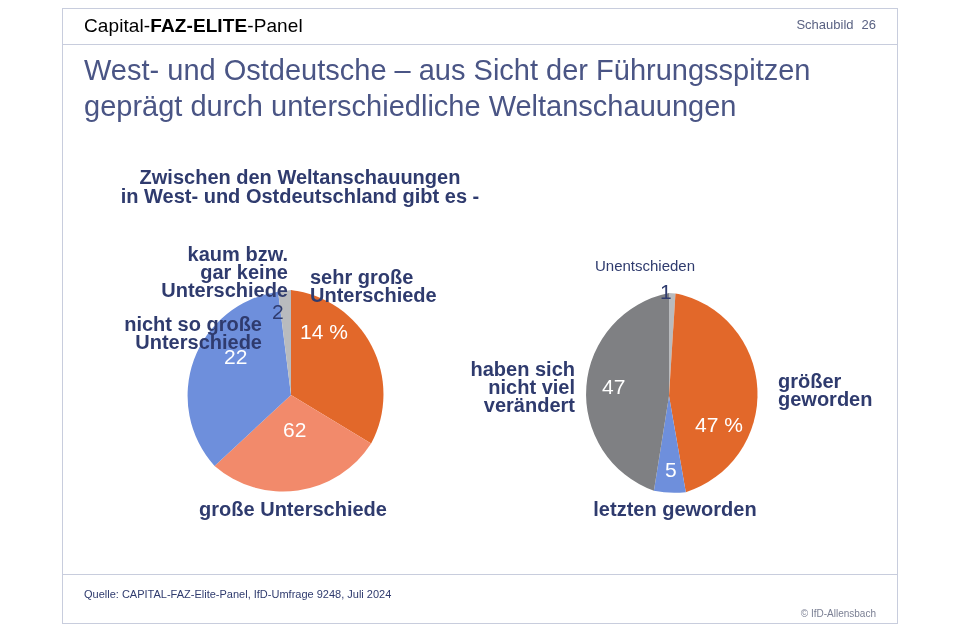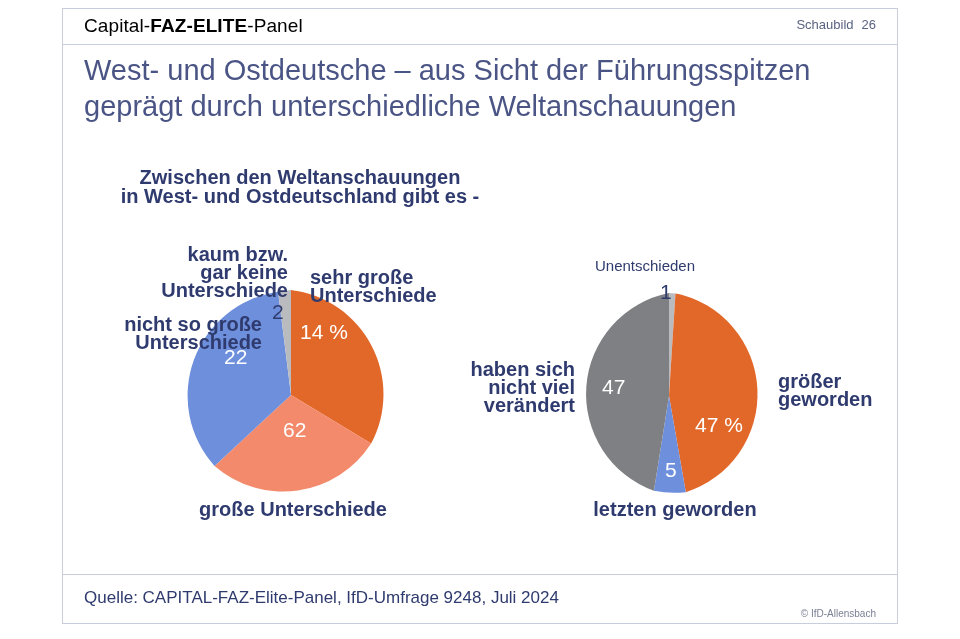--- a/index.html
+++ b/index.html
@@ -119,21 +119,21 @@
     font-size: 21px;
     color: #ffffff;
     font-weight: normal;
   }
   .val.dark { color: #2f3b6e; }
 
   .source {
     position: absolute;
     left: 84px;
     top: 588px;
-    font-size: 17px;
+    font-size: 11px;
     color: #2f3b6e;
   }
   .copyright {
     position: absolute;
     right: 84px;
     top: 608px;
     font-size: 10px;
     color: #7a7f93;
   }
 </style>

